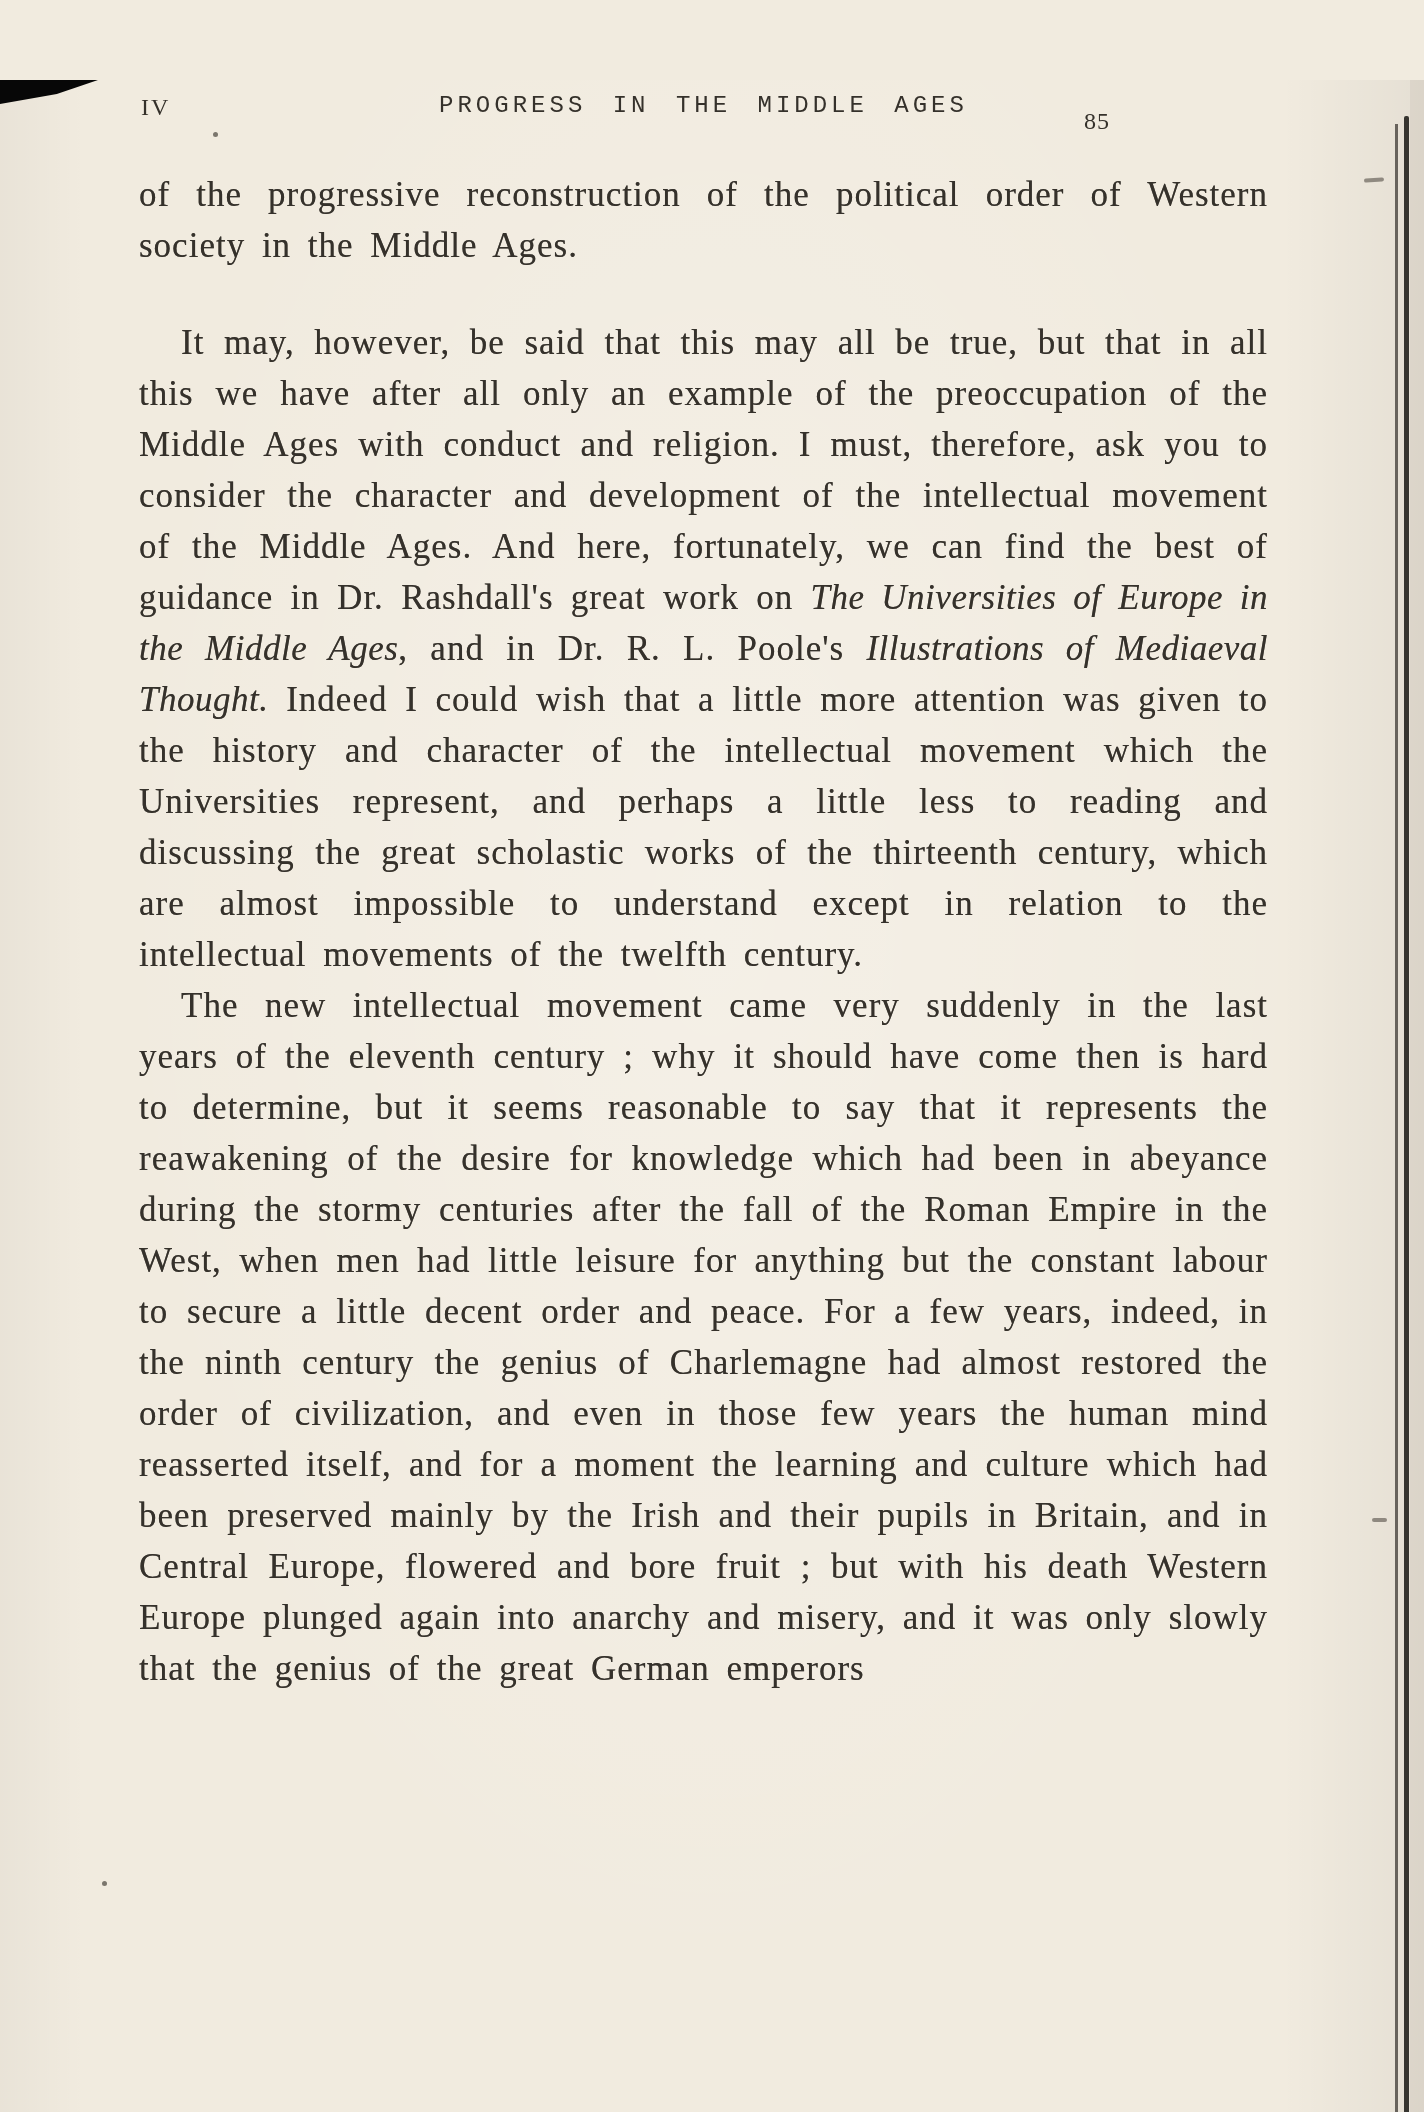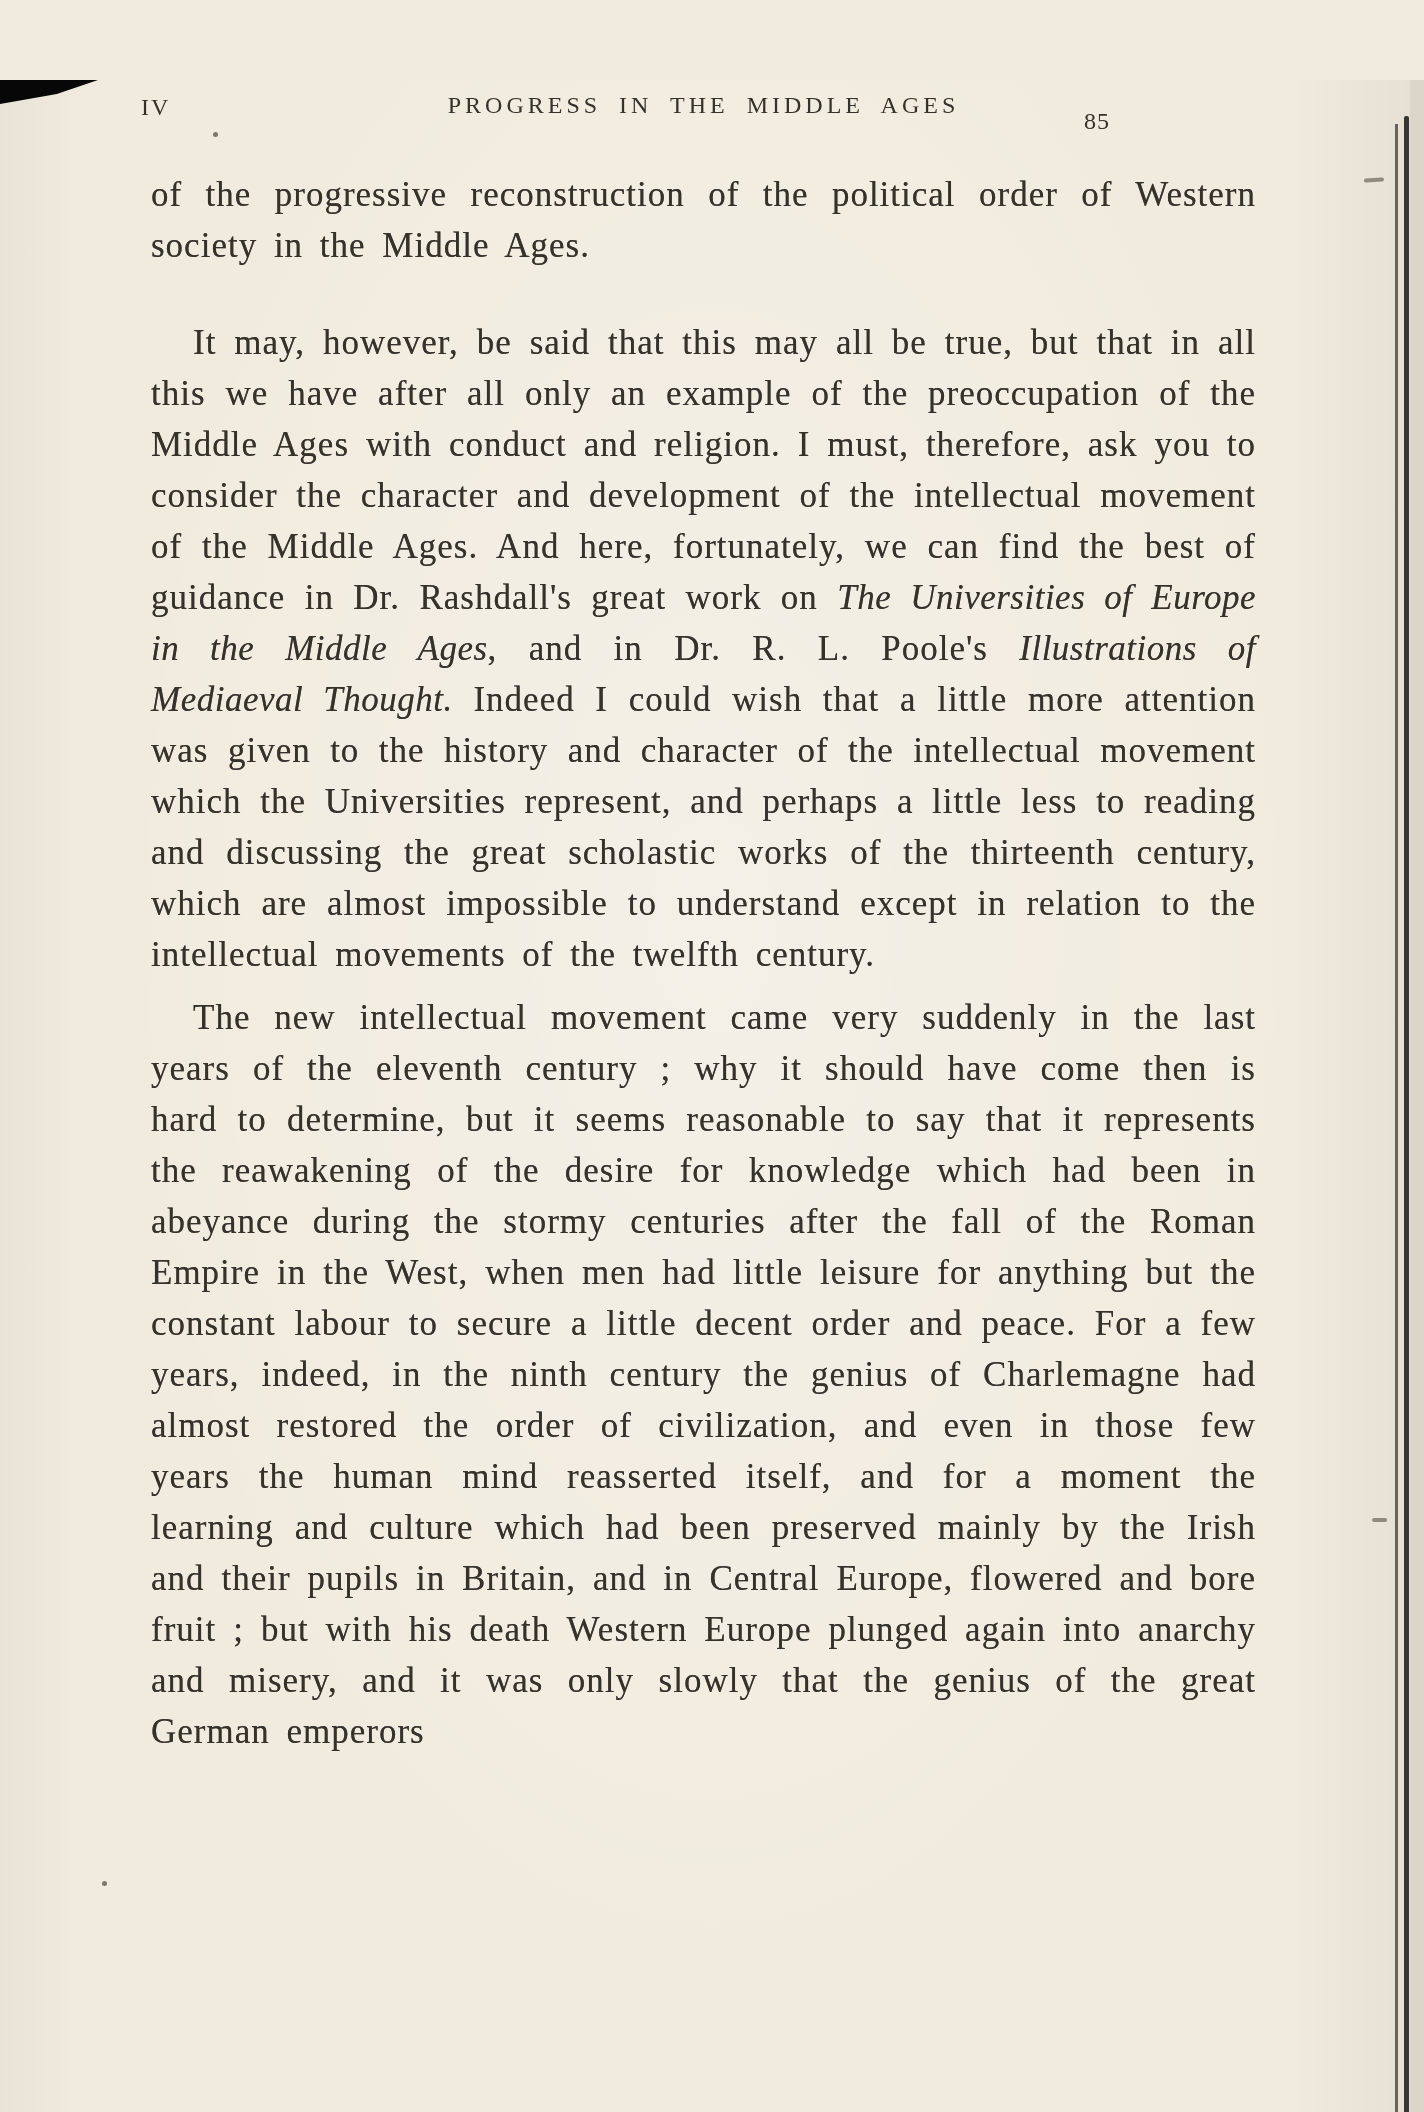--- a/index.html
+++ b/index.html
@@ -61,38 +61,39 @@
   }
   .chapter-number {
     position: absolute; left: 2px; top: 2px;
     letter-spacing: 2px;
   }
   .running-title {
     display: block;
     text-align: center;
     letter-spacing: 4px;
     word-spacing: 8px;
+    font-family: Liberation Mono, monospace;
   }
   .page-number {
     position: absolute; left: 945px; top: 16px;
     letter-spacing: 1px;
   }
 
   
   .page-body {
     margin: 38px 0 0 139px;
     width: 1129px;
     font-size: 35px;
     line-height: 51px;
     letter-spacing: 1px;
     word-spacing: 7px;
     text-align: justify;
     text-shadow: 0 0 0.6px rgba(53,49,43,0.65);
   }
-  .page-body p { margin: 12px; }
+  .page-body p { margin: 0; }
   .page-body p.indent { text-indent: 42px; }
   .page-body p.space-before { margin-top: 46px; }
   .page-body em { font-style: italic; letter-spacing: 0.5px; }
 </style>
 </head>
 <body>
 
 <div class="page">
 
   <div class="corner-mark"></div>

